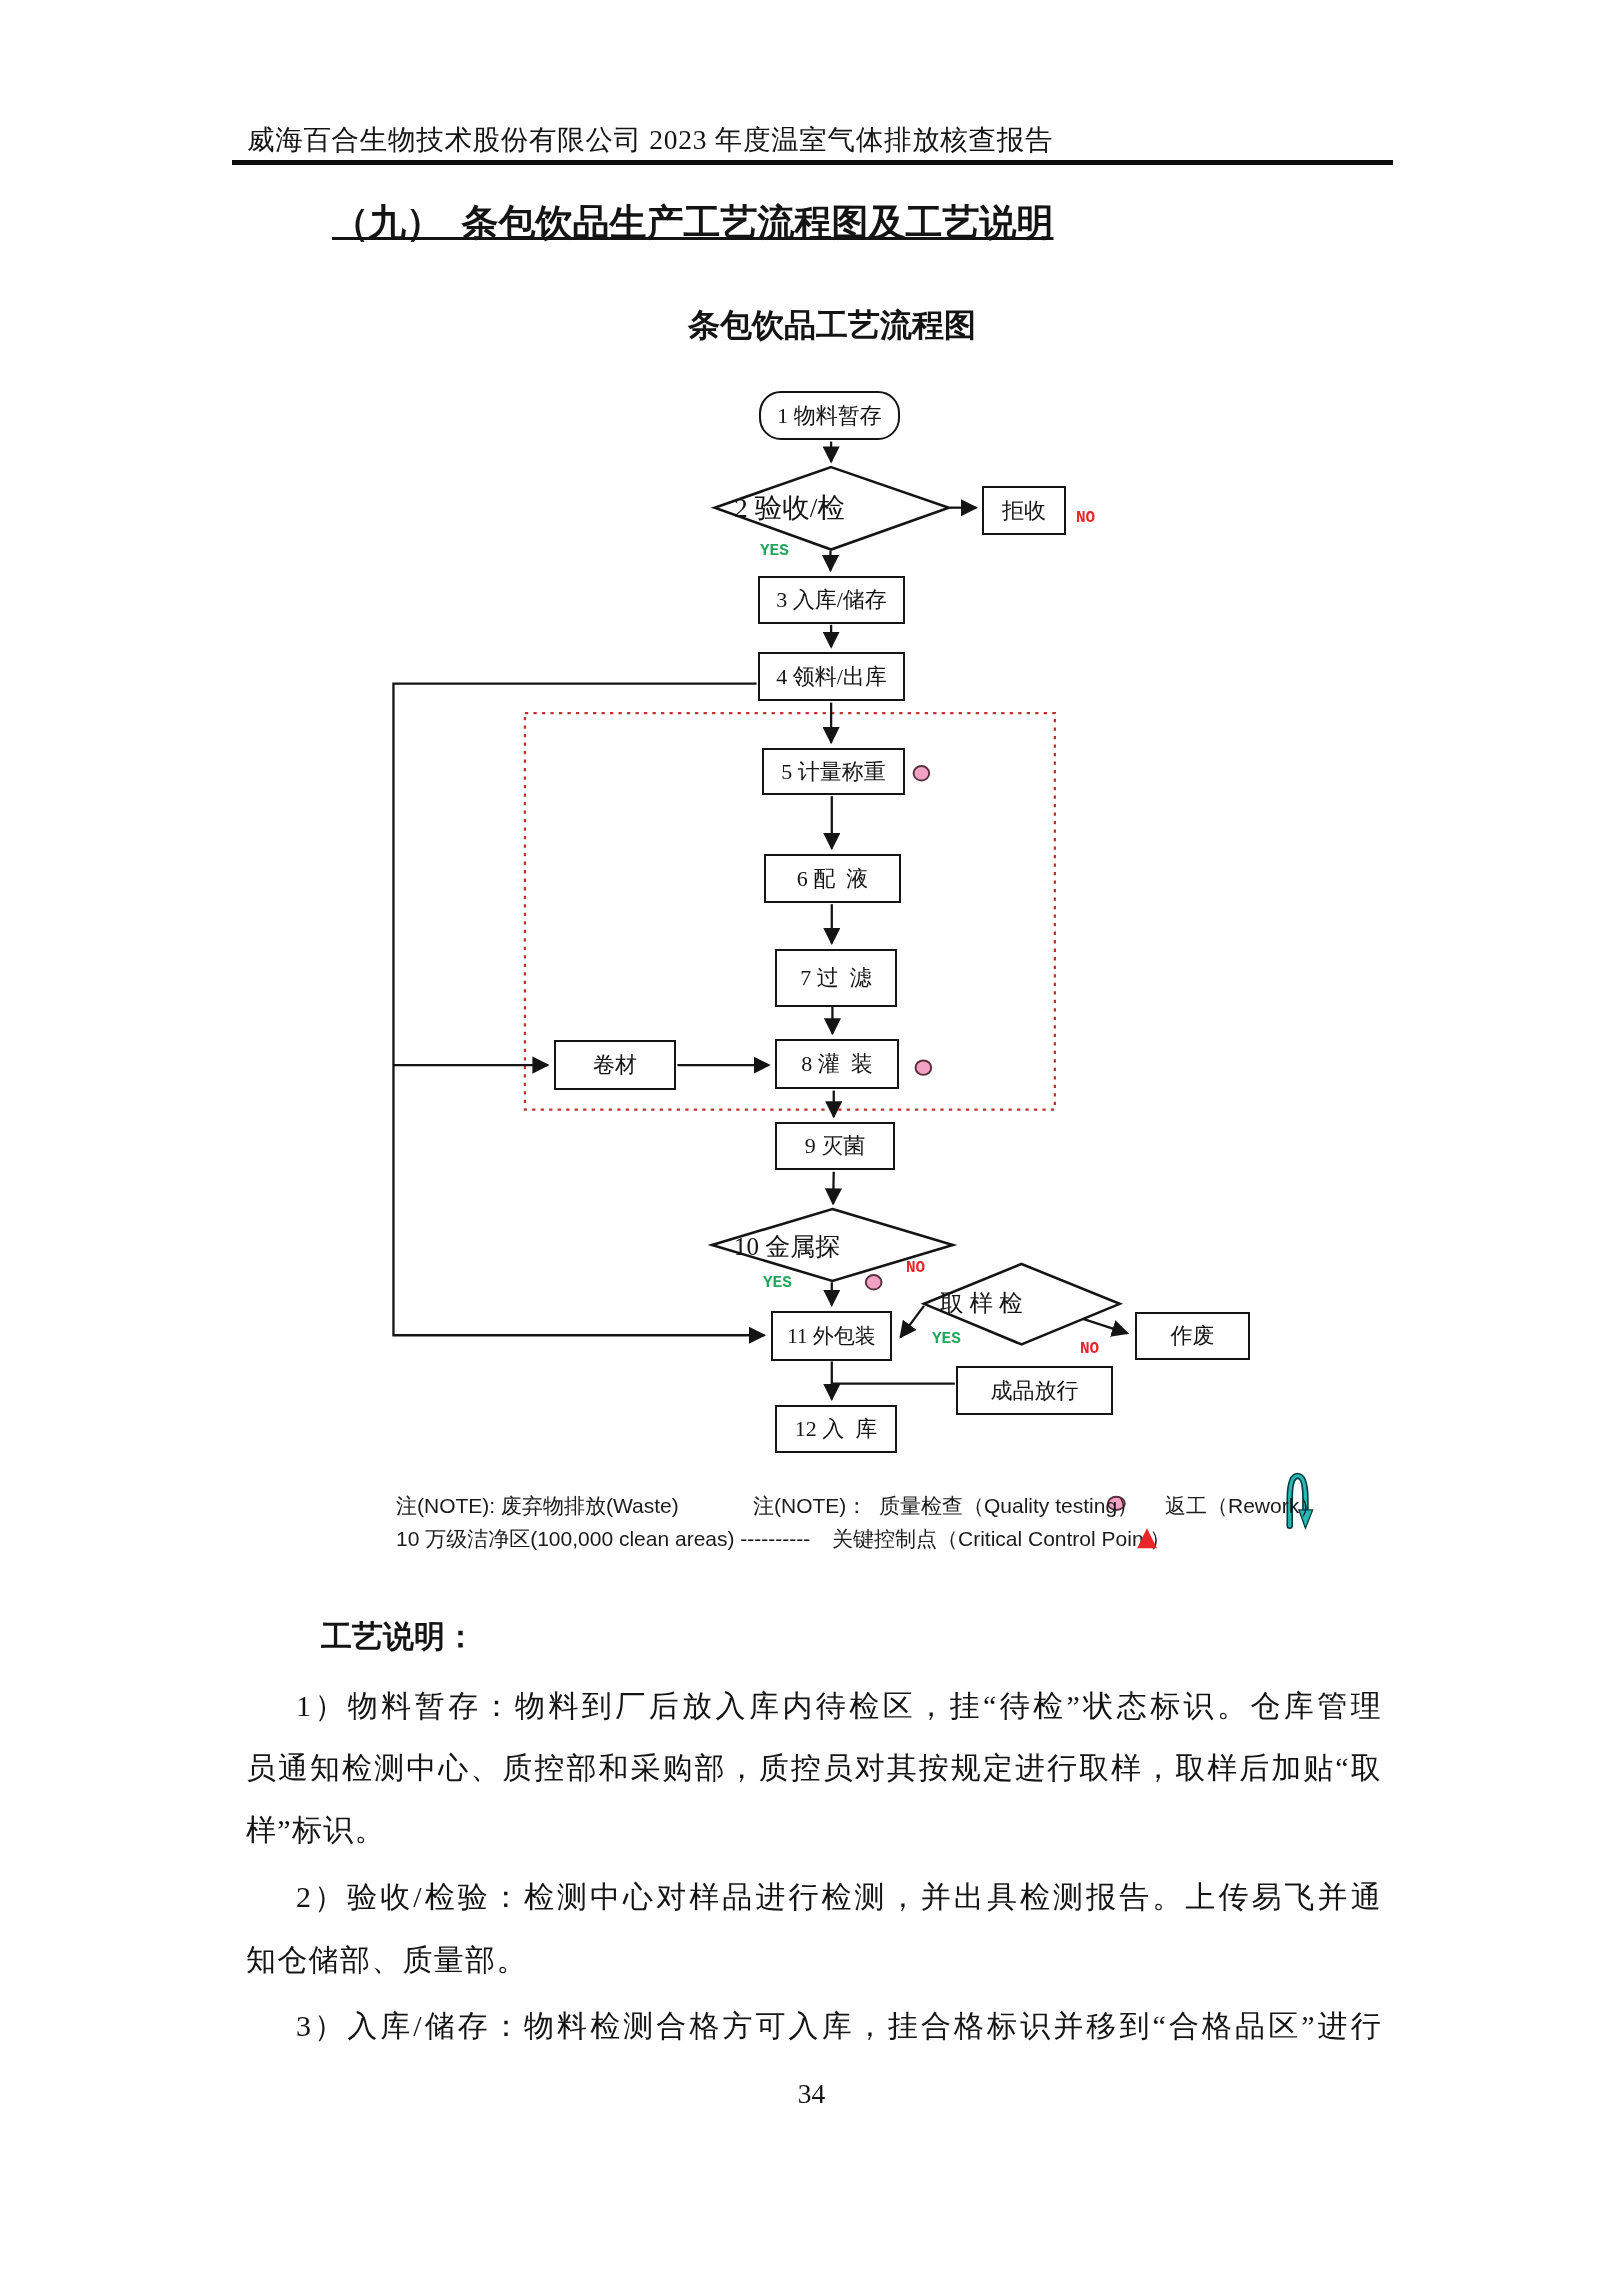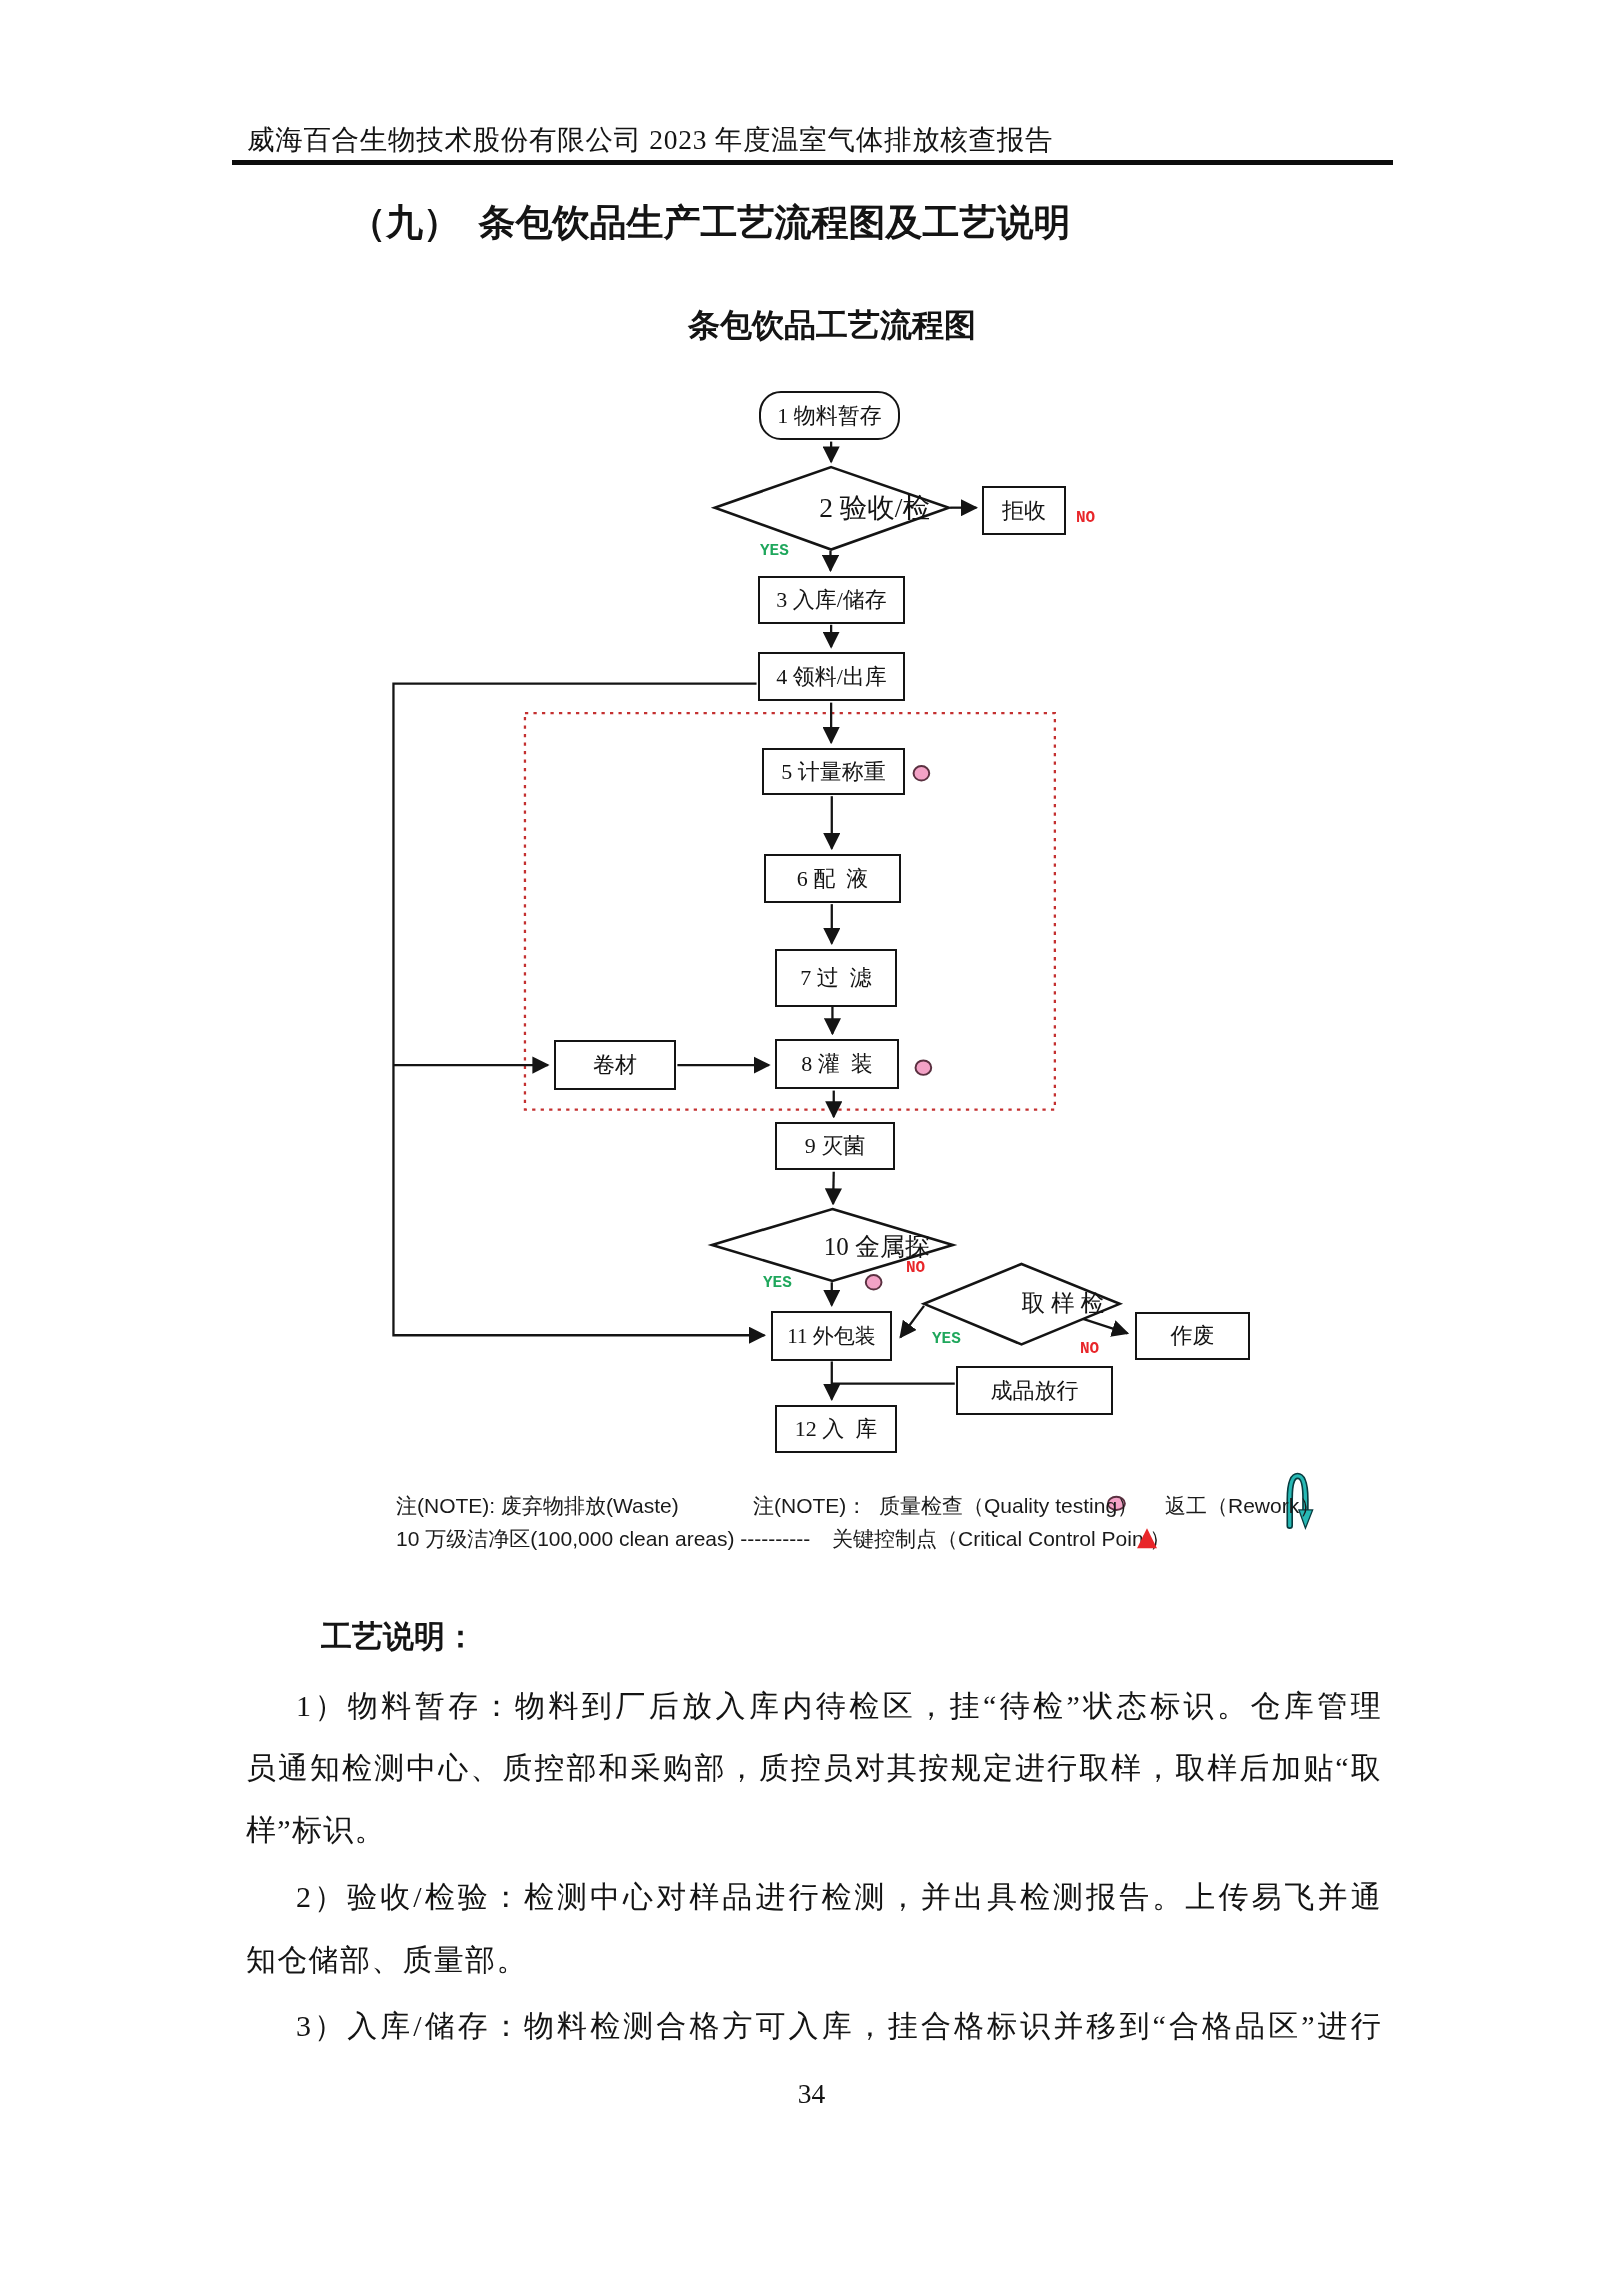--- a/index.html
+++ b/index.html
@@ -1,28 +1,28 @@
 <!DOCTYPE html>
 <html style="--yes_green: #1FA75C; --no_red: #E8262A; --qc_pink: #F3A2C6; --clean_zone_red: #C43030; --rework_teal: #27B9B4; --flow_line: #141414;font-size:10.5px"><head>
 <meta charset="utf-8">
 <style>
   html,body{margin:0;padding:0;background:#888;}
   .page{position:relative;width:1623px;height:2295px;background:#ffffff;overflow:hidden;
         font-family:"Liberation Serif","DejaVu Serif",serif;color:#141414;}
   .hdr{position:absolute;left:247px;top:122px;font-size:27.5px;letter-spacing:0.7px;white-space:pre;}
   .hdr-rule{position:absolute;left:232px;top:160px;width:1161px;height:4.6px;background:#0d0d0d;}
-  .sec-title{position:absolute;left:349px;top:198px;font-size:37px;font-weight:700;white-space:pre;}
+  .sec-title{position:absolute;left:332px;top:198px;font-size:37px;font-weight:700;white-space:pre;text-decoration:underline;}
   .chart-title{position:absolute;left:688px;top:304px;width:277px;text-align:center;
                font-size:32px;font-weight:700;white-space:pre;}
   svg.flow{position:absolute;left:0;top:0;pointer-events:none;}
   .box{position:absolute;box-sizing:border-box;border:2.6px solid #141414;background:#fff;
        display:flex;align-items:center;justify-content:center;font-size:22px;white-space:pre;
        line-height:1;}
   .rounded{border-radius:22px;}
-  .dlabel{position:absolute;text-align:right;white-space:pre;line-height:1;}
+  .dlabel{position:absolute;text-align:left;white-space:pre;line-height:1;}
   .tag{position:absolute;font-size:16px;font-weight:700;line-height:1;font-family:Liberation Mono, monospace;}
   .yes{color:var(--yes_green,#1FA75C);}
   .no{color:var(--no_red,#E8262A);}
   .lg{position:absolute;font-size:21px;white-space:pre;line-height:1.15;
       font-family:"Liberation Sans","DejaVu Sans",sans-serif;color:#1a1a1a;}
   .ccp-tri{position:absolute;left:1137px;top:1523px;font-size:26px;color:var(--no_red,#E8262A);
            font-family:"DejaVu Sans",sans-serif;line-height:1;}
   .desc-head{position:absolute;left:313px;top:1616px;font-size:31px;font-weight:700;
              font-family:"Liberation Sans","DejaVu Sans",sans-serif;margin-left:8px;}
   .bodyline{position:absolute;left:246px;width:1136px;font-size:30px;letter-spacing:1.3px;

